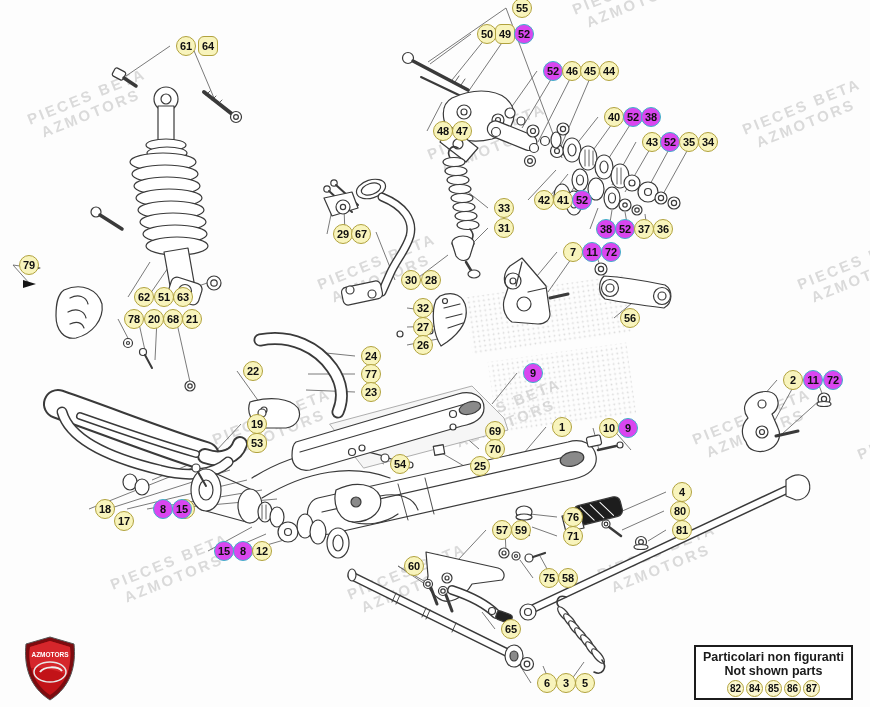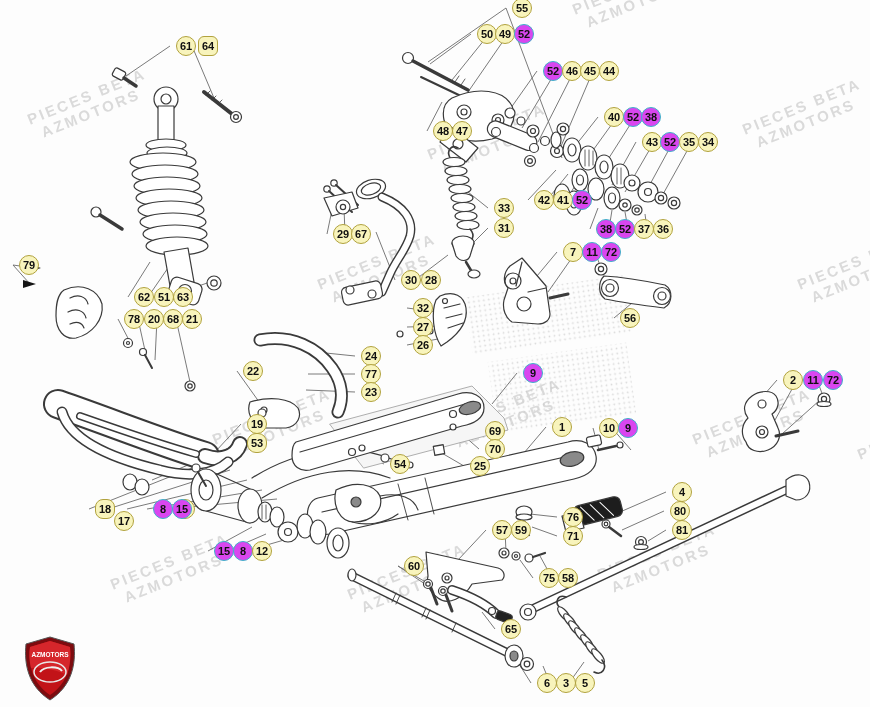--- a/index.html
+++ b/index.html
@@ -438,21 +438,21 @@
       <ellipse cx="592" cy="649" rx="9" ry="3.5" transform="rotate(50 592 649)" fill="#fff"></ellipse>
       <ellipse cx="598" cy="656" rx="9" ry="3.5" transform="rotate(50 598 656)" fill="#fff"></ellipse>
       <path d="M602 660 C608 668 602 676 594 672" stroke-width="1.6"></path>
     </g>
   </g>
 </svg>
 
 <div id="callout-layer">
       <div class="callout yellow" style="left: 496px; top: -2px;">55</div>
       <div class="callout yellow" style="left: 461px; top: 24px;">50</div>
-      <div class="callout yellow" style="left: 479px; top: 24px;">49</div>
+      <div class="callout yellow" style="left: 479px; top: 24px; border-radius: 6px;">49</div>
       <div class="callout cyan" style="left: 498px; top: 24px;">52</div>
       <div class="callout cyan" style="left: 527px; top: 61px;">52</div>
       <div class="callout yellow" style="left: 546px; top: 61px;">46</div>
       <div class="callout yellow" style="left: 564px; top: 61px;">45</div>
       <div class="callout yellow" style="left: 583px; top: 61px;">44</div>
       <div class="callout yellow" style="left: 417px; top: 121px;">48</div>
       <div class="callout yellow" style="left: 436px; top: 121px;">47</div>
       <div class="callout yellow" style="left: 588px; top: 107px;">40</div>
       <div class="callout cyan" style="left: 607px; top: 107px;">52</div>
       <div class="callout cyan" style="left: 625px; top: 107px;">38</div>
@@ -497,21 +497,21 @@
       <div class="callout cyan" style="left: 507px; top: 363px;">9</div>
       <div class="callout yellow" style="left: 231px; top: 414px;">19</div>
       <div class="callout yellow" style="left: 231px; top: 433px; border-radius: 9px;">53</div>
       <div class="callout yellow" style="left: 469px; top: 421px;">69</div>
       <div class="callout yellow" style="left: 469px; top: 439px;">70</div>
       <div class="callout yellow" style="left: 454px; top: 456px;">25</div>
       <div class="callout yellow" style="left: 374px; top: 454px;">54</div>
       <div class="callout yellow" style="left: 536px; top: 417px;">1</div>
       <div class="callout yellow" style="left: 583px; top: 418px;">10</div>
       <div class="callout cyan" style="left: 602px; top: 418px;">9</div>
-      <div class="callout yellow" style="left: 79px; top: 499px; border-radius: 8px;">18</div>
+      <div class="callout yellow" style="left: 79px; top: 499px;">18</div>
       <div class="callout yellow" style="left: 98px; top: 499px; margin-top: 12px;">17</div>
       <div class="callout yellow" style="left: 117px; top: 499px; margin-left: 42px;">16</div>
       <div class="callout cyan" style="left: 137px; top: 499px;">8</div>
       <div class="callout cyan" style="left: 156px; top: 499px;">15</div>
       <div class="callout cyan" style="left: 198px; top: 541px;">15</div>
       <div class="callout cyan" style="left: 217px; top: 541px;">8</div>
       <div class="callout yellow" style="left: 236px; top: 541px;">12</div>
       <div class="callout yellow" style="left: 767px; top: 370px;">2</div>
       <div class="callout cyan" style="left: 787px; top: 370px;">11</div>
       <div class="callout cyan" style="left: 807px; top: 370px;">72</div>
@@ -524,20 +524,31 @@
       <div class="callout yellow" style="left: 547px; top: 526px;">71</div>
       <div class="callout yellow" style="left: 523px; top: 568px;">75</div>
       <div class="callout yellow" style="left: 542px; top: 568px;">58</div>
       <div class="callout yellow" style="left: 388px; top: 556px;">60</div>
       <div class="callout yellow" style="left: 485px; top: 619px;">65</div>
       <div class="callout yellow" style="left: 521px; top: 673px;">6</div>
       <div class="callout yellow" style="left: 540px; top: 673px;">3</div>
       <div class="callout yellow" style="left: 559px; top: 673px;">5</div>
     </div>
 
+<div id="legend-box">
+  <span class="bline">Particolari non figuranti</span>
+  <span class="bline">Not shown parts</span>
+  <div id="legend-parts">
+        <span class="box-circle">82</span>
+        <span class="box-circle">84</span>
+        <span class="box-circle">85</span>
+        <span class="box-circle">86</span>
+        <span class="box-circle">87</span>
+      </div>
+</div>
 
 <svg id="logo" width="60" height="70" viewBox="0 0 60 70">
   <path d="M30 3 L54 10 C56 30 52 52 30 66 C8 52 4 30 6 10 Z" fill="#7d0b0f" stroke="#555" stroke-width="1"></path>
   <path d="M30 7 L50 13 C52 30 48 49 30 61 C12 49 8 30 10 13 Z" fill="#c21318"></path>
   <path d="M30 7 L50 13 C51 22 50 32 47 41 C35 35 20 33 11 34 C9 26 9 19 10 13 Z" fill="#d5262b"></path>
   <ellipse cx="30" cy="38" rx="16" ry="10" fill="none" stroke="#e8e8e8" stroke-width="1.5"></ellipse>
   <path d="M20 38 C24 32 38 32 42 37" stroke="#efefef" stroke-width="2" fill="none"></path>
   <text x="30" y="23" text-anchor="middle" font-family="Liberation Sans, sans-serif" font-size="6.5" font-weight="bold" fill="#fff">AZMOTORS</text>
 </svg>
 

